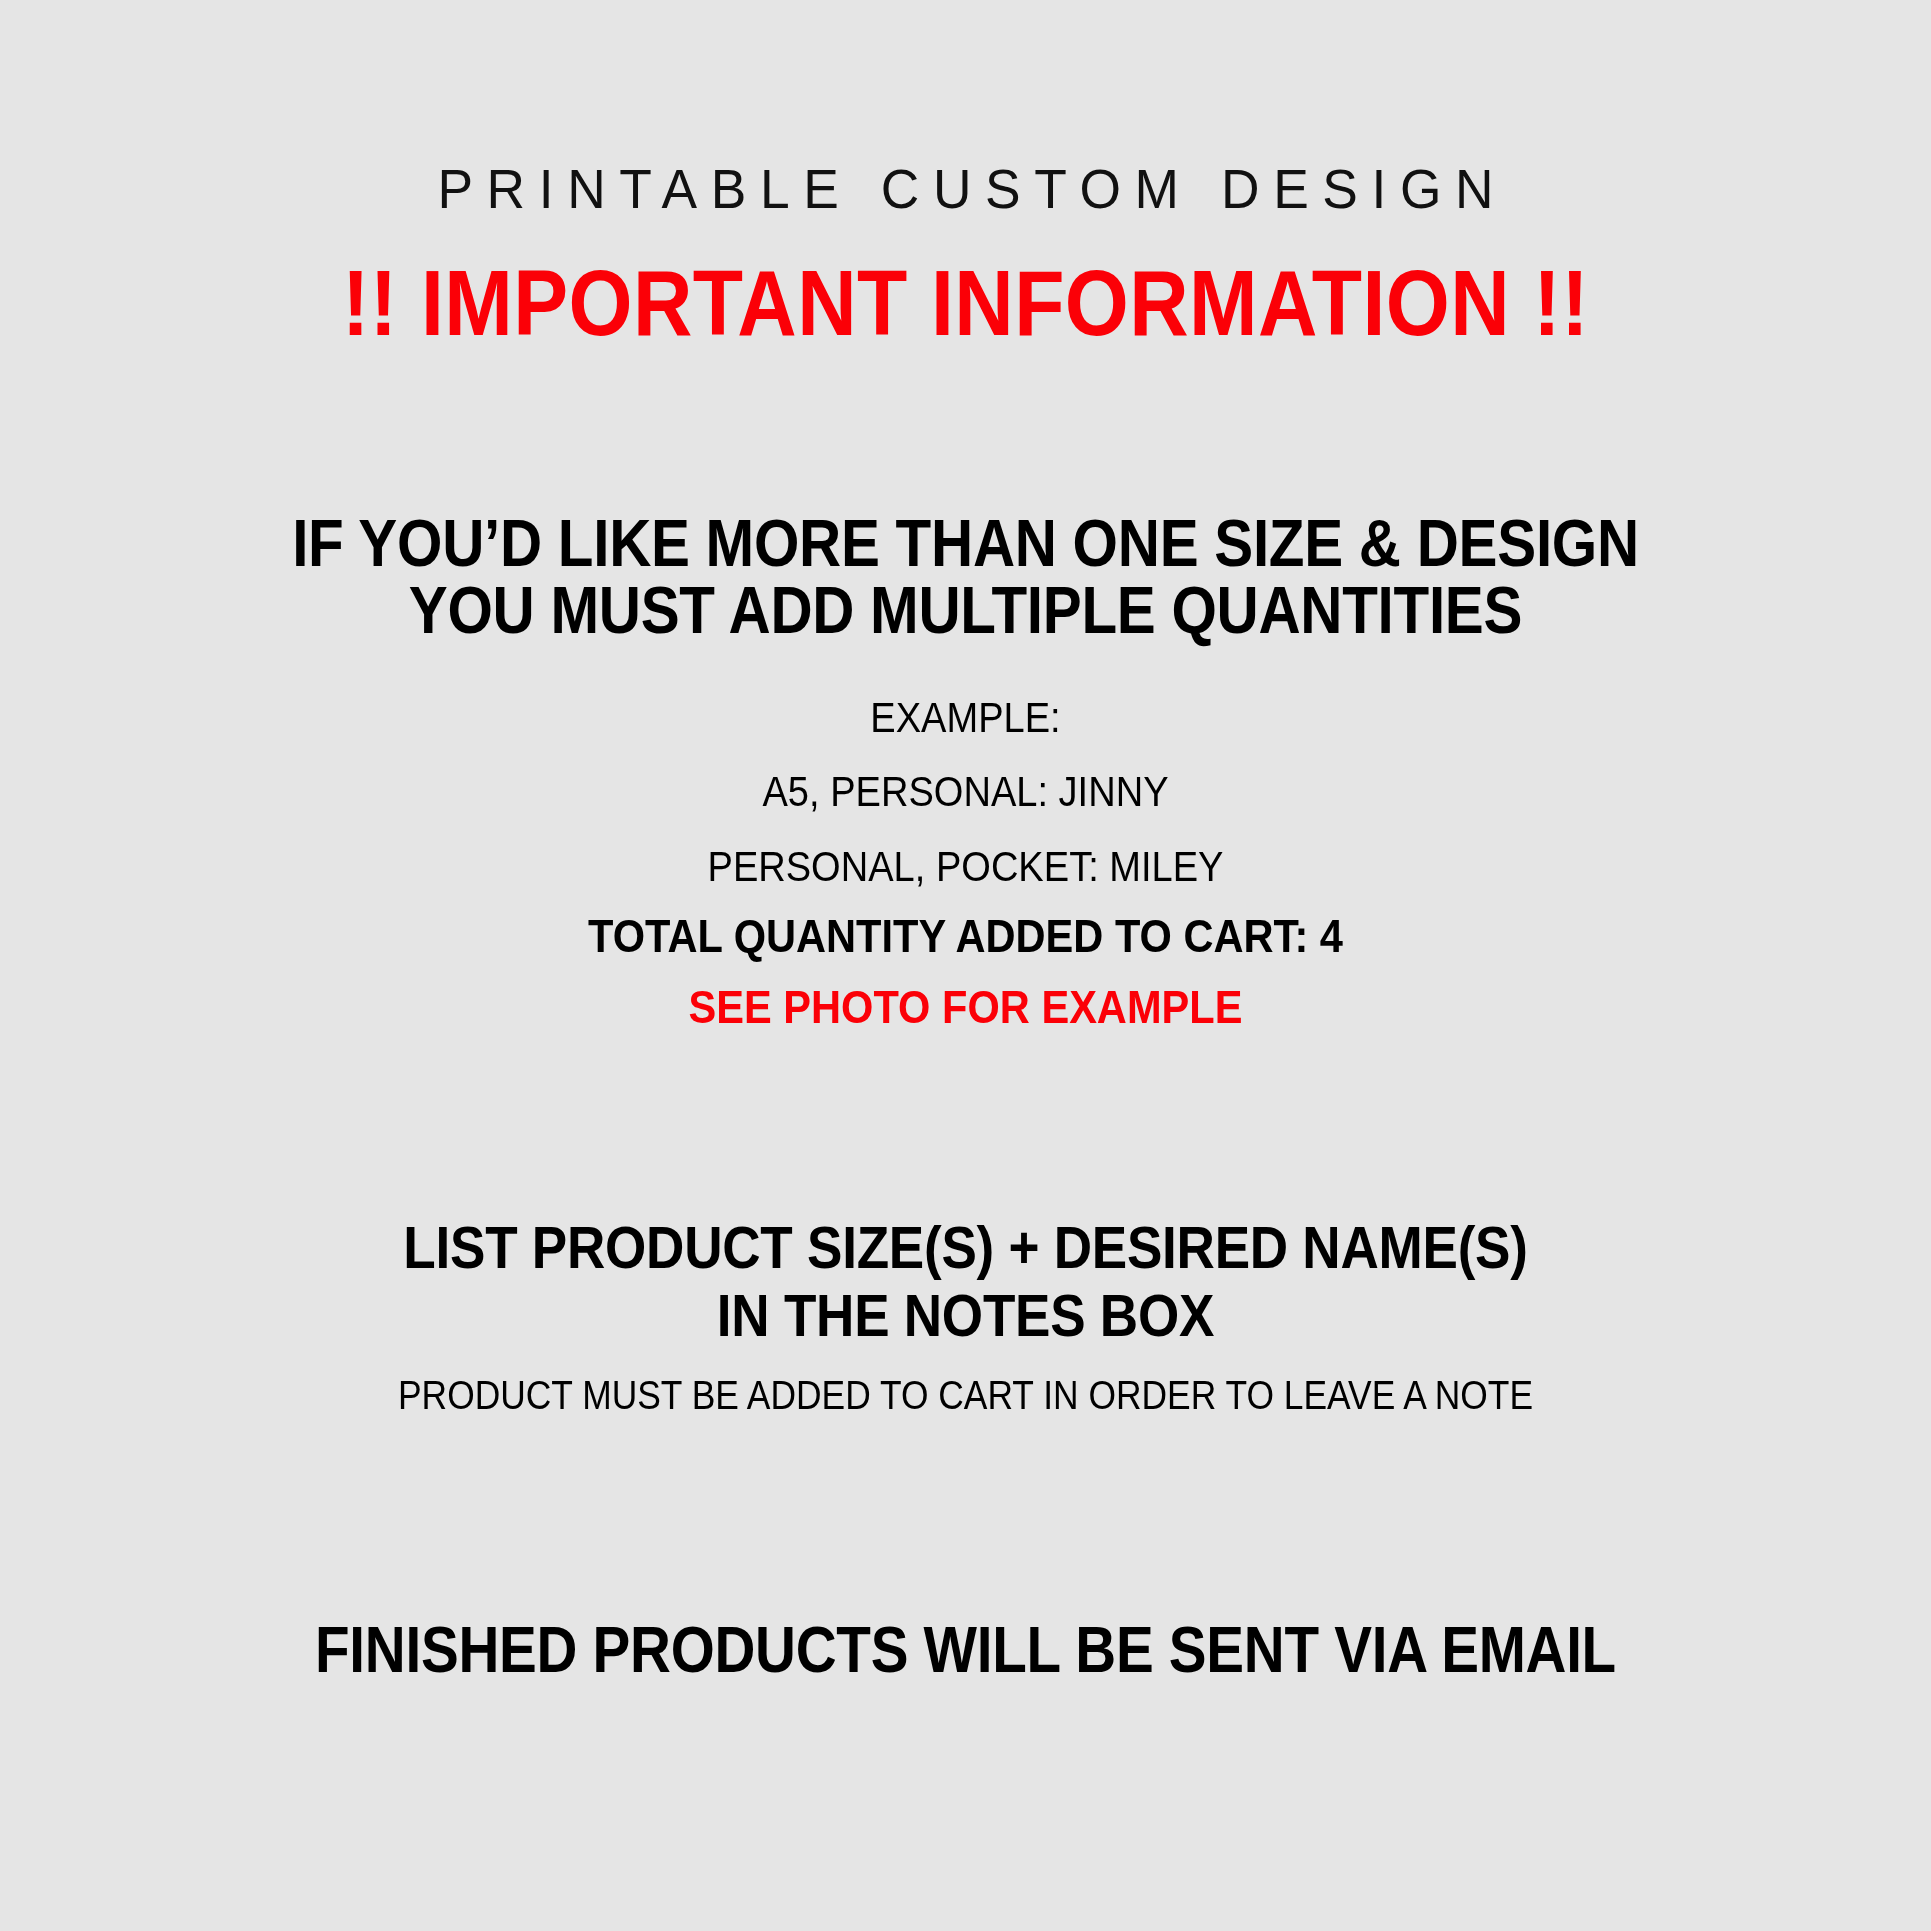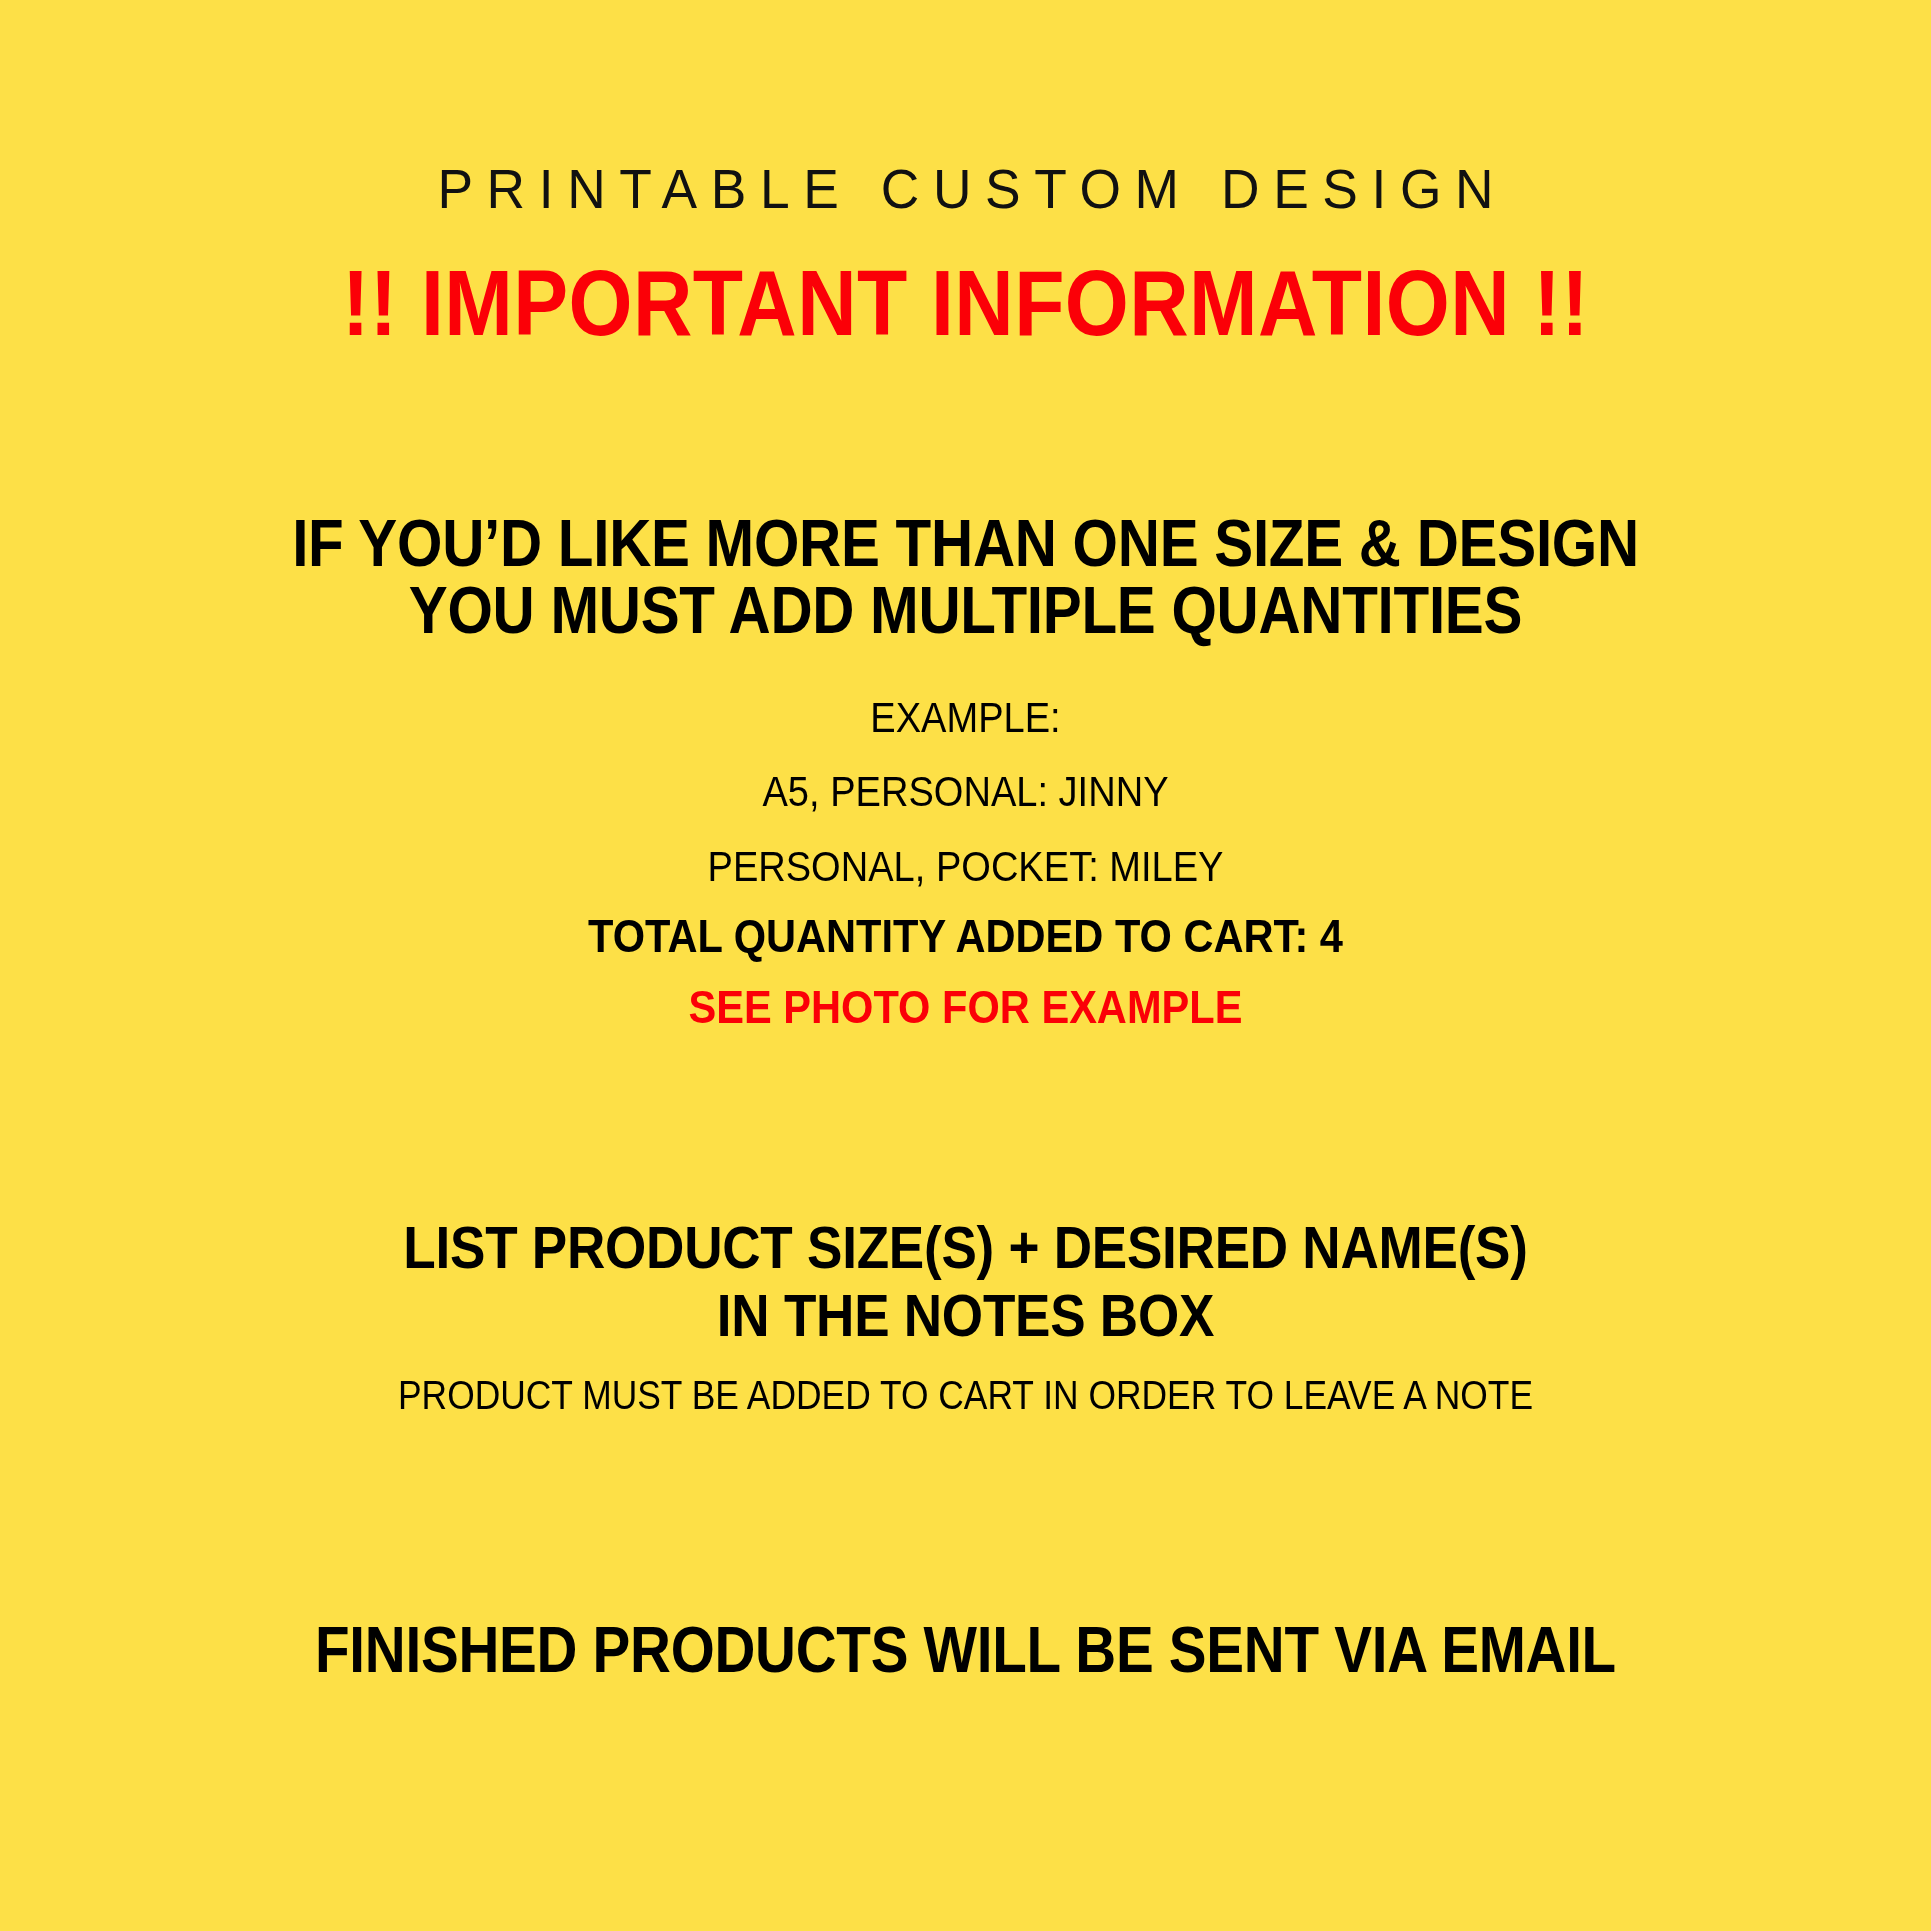--- a/index.html
+++ b/index.html
@@ -6,21 +6,21 @@
   html, body {
     margin: 0;
     padding: 0;
     background: #ffffff;
   }
 
   #poster {
     position: relative;
     width: 1931px;
     height: 1931px;
-    background: #fde047;
+    background: #e5e5e5;
     overflow: hidden;
     font-family: "Liberation Sans", "DejaVu Sans", sans-serif;
     color: #000000;
     -webkit-font-smoothing: antialiased;
   }
 
   .row {
     position: absolute;
     left: 0;
     width: 1931px;

